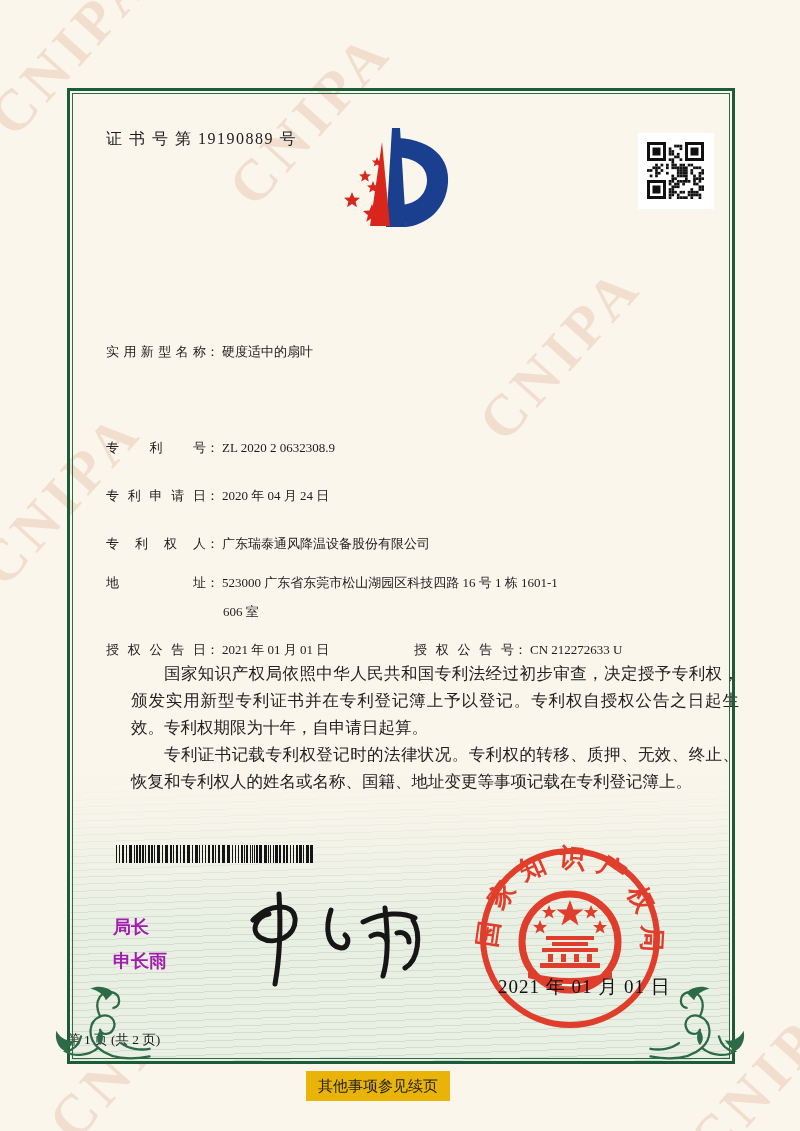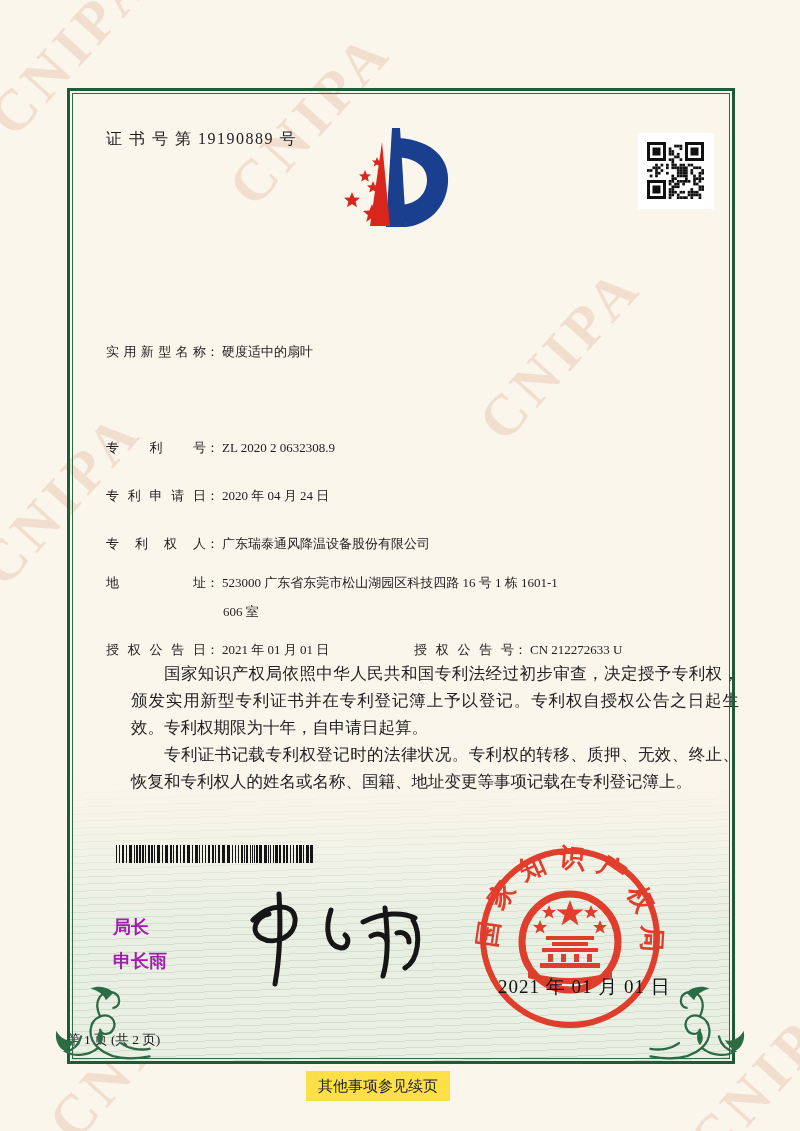--- a/index.html
+++ b/index.html
@@ -43,21 +43,21 @@
   .barcode{position:absolute;left:114px;top:845px;z-index:5;}
   .signoff{position:absolute;left:113px;top:910px;z-index:5;
            font-family:"Liberation Sans","DejaVu Sans",sans-serif;font-weight:600;
            font-size:18px;color:#a21caf;line-height:34px;}
   .signature{position:absolute;left:235px;top:888px;z-index:5;}
   .seal{position:absolute;left:475px;top:843px;z-index:4;opacity:.92;}
   .sealdate{position:absolute;left:498px;top:974px;font-size:19px;letter-spacing:1px;
             color:#111;z-index:5;white-space:nowrap;}
   .pagenum{position:absolute;left:67px;top:1031px;width:662px;text-align:left;
            font-size:13.5px;z-index:5;}
-  .note{position:absolute;left:306px;top:1071px;width:144px;height:30px;background:#fde047;
+  .note{position:absolute;left:306px;top:1071px;width:144px;height:30px;background:#eab308;
         z-index:5;text-align:center;line-height:30px;font-size:15px;color:#222;}
 </style>
 </head>
 <body>
 
 <div class="page">
 
   <span class="wm" style="left:-35px;top:15px">CNIPA</span>
   <span class="wm" style="left:205px;top:85px">CNIPA</span>
   <span class="wm" style="left:455px;top:320px">CNIPA</span>

